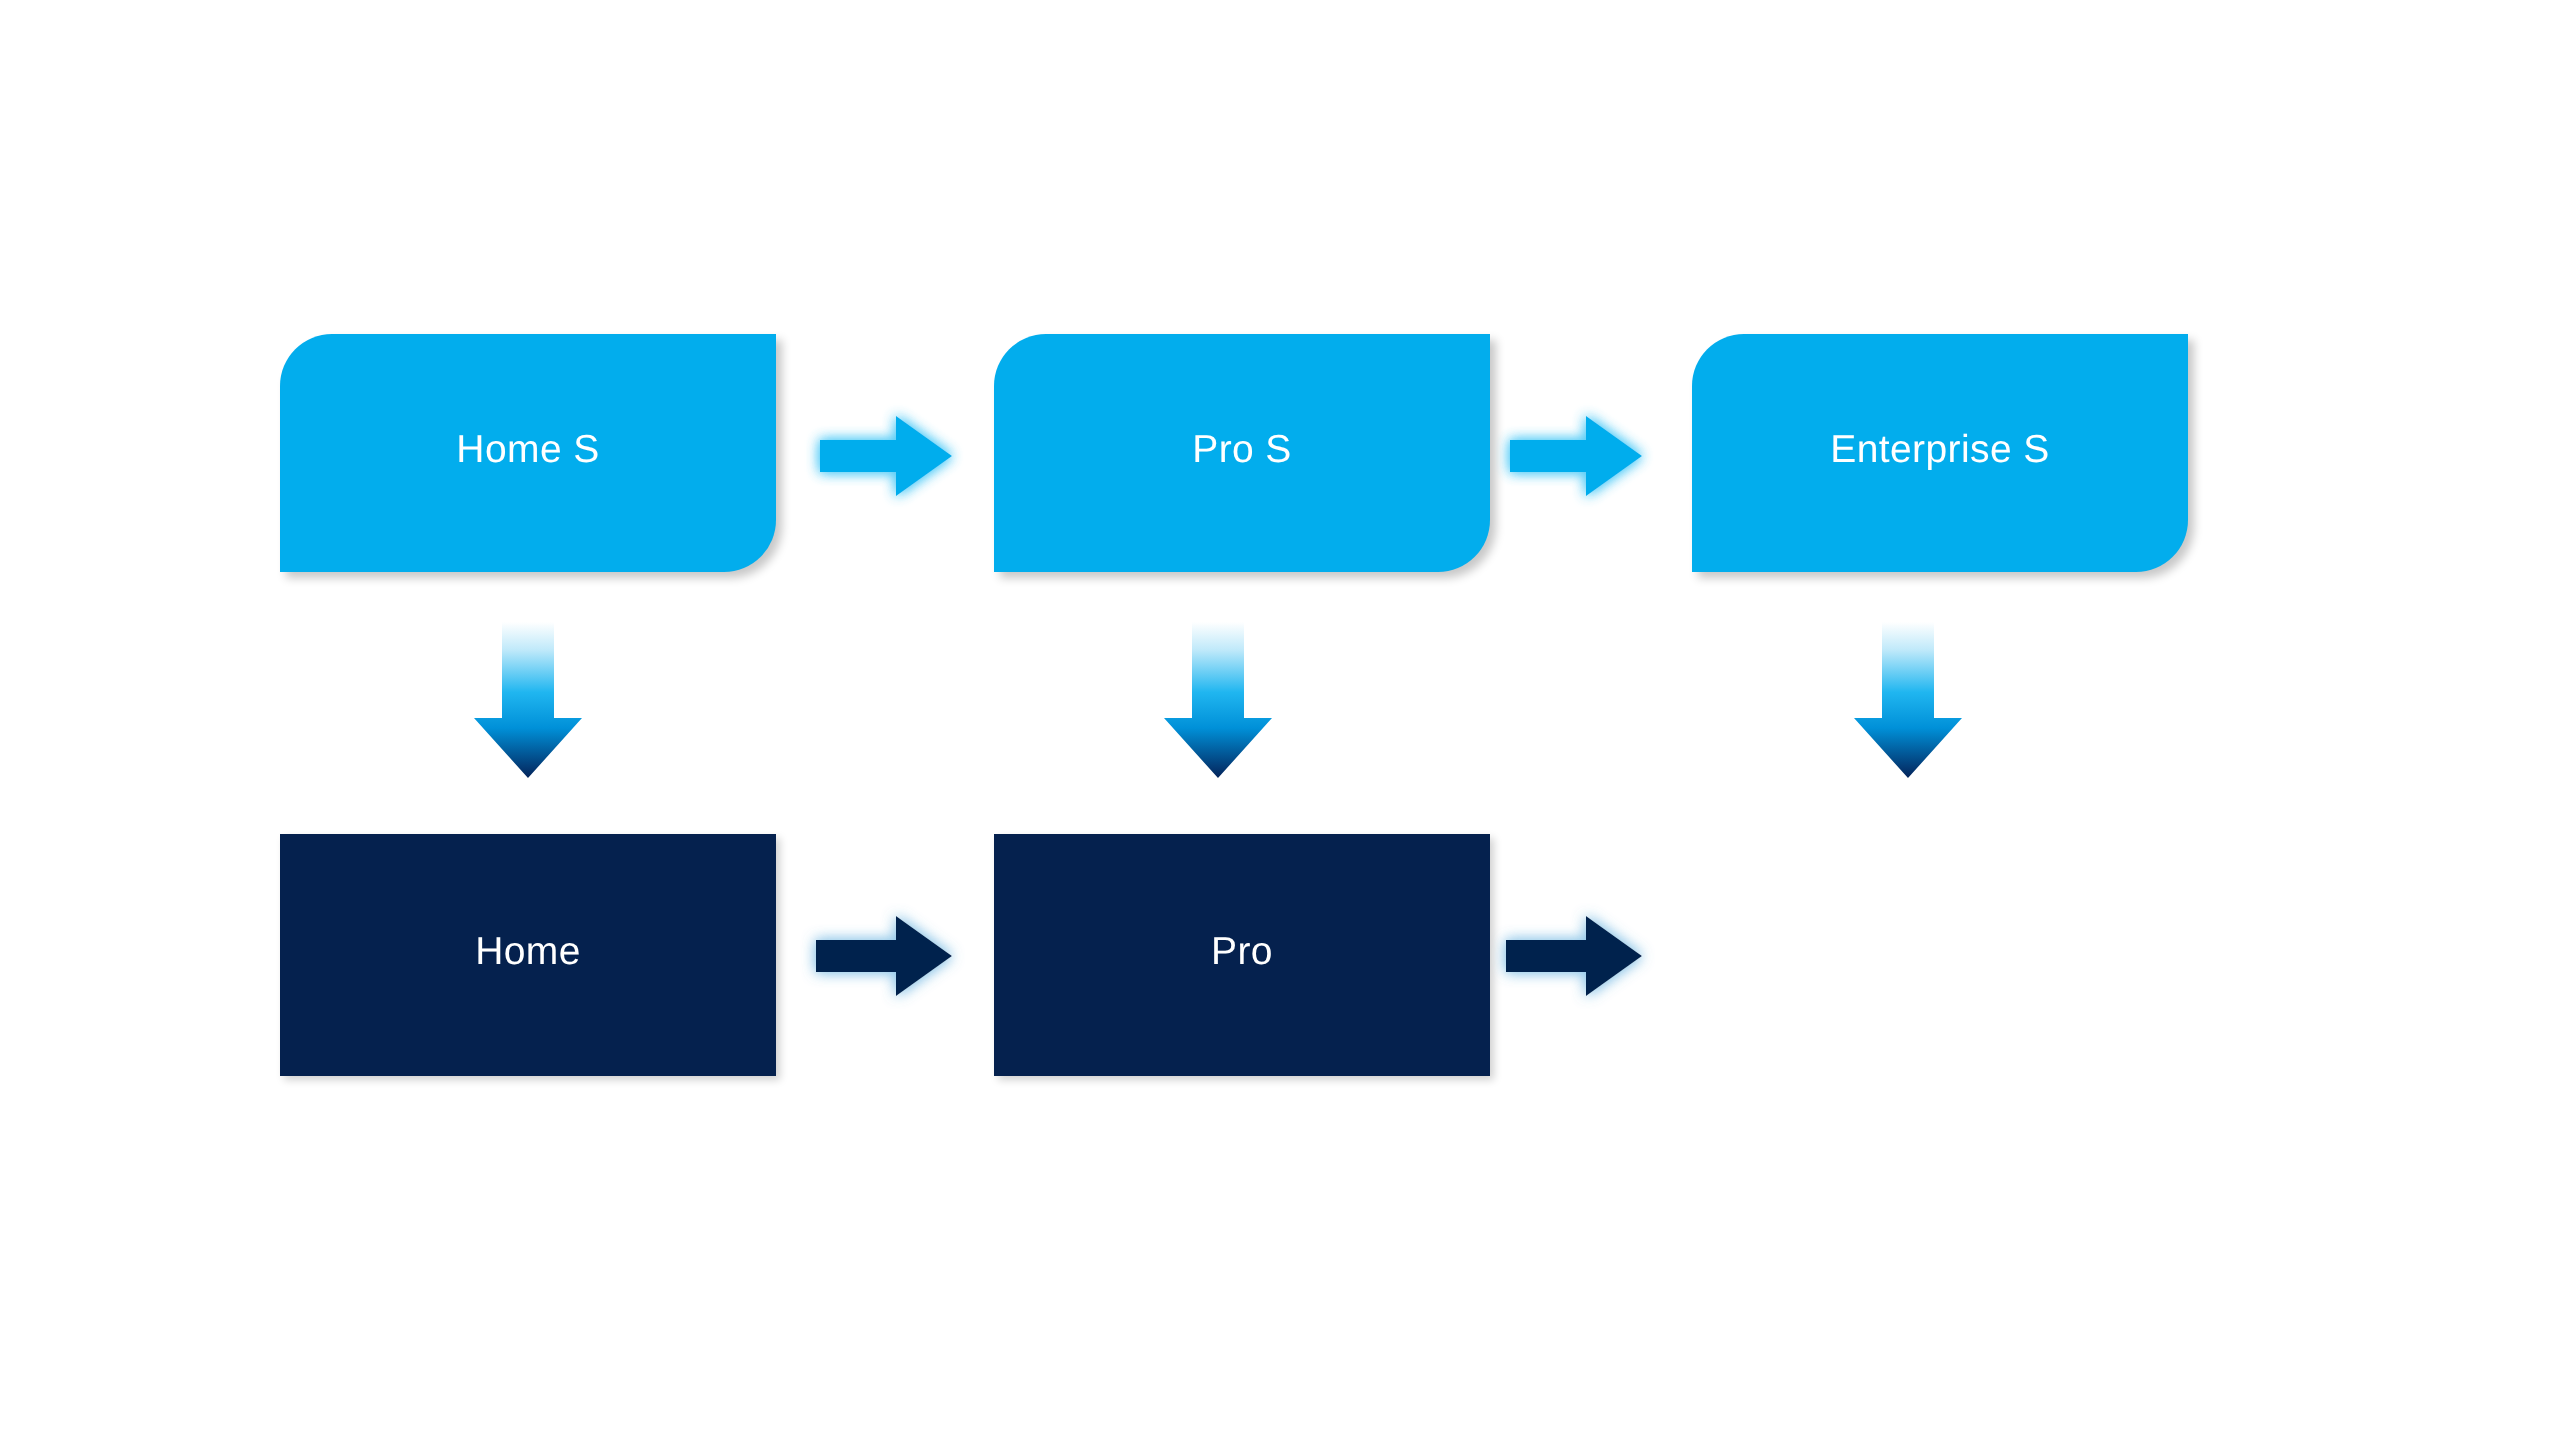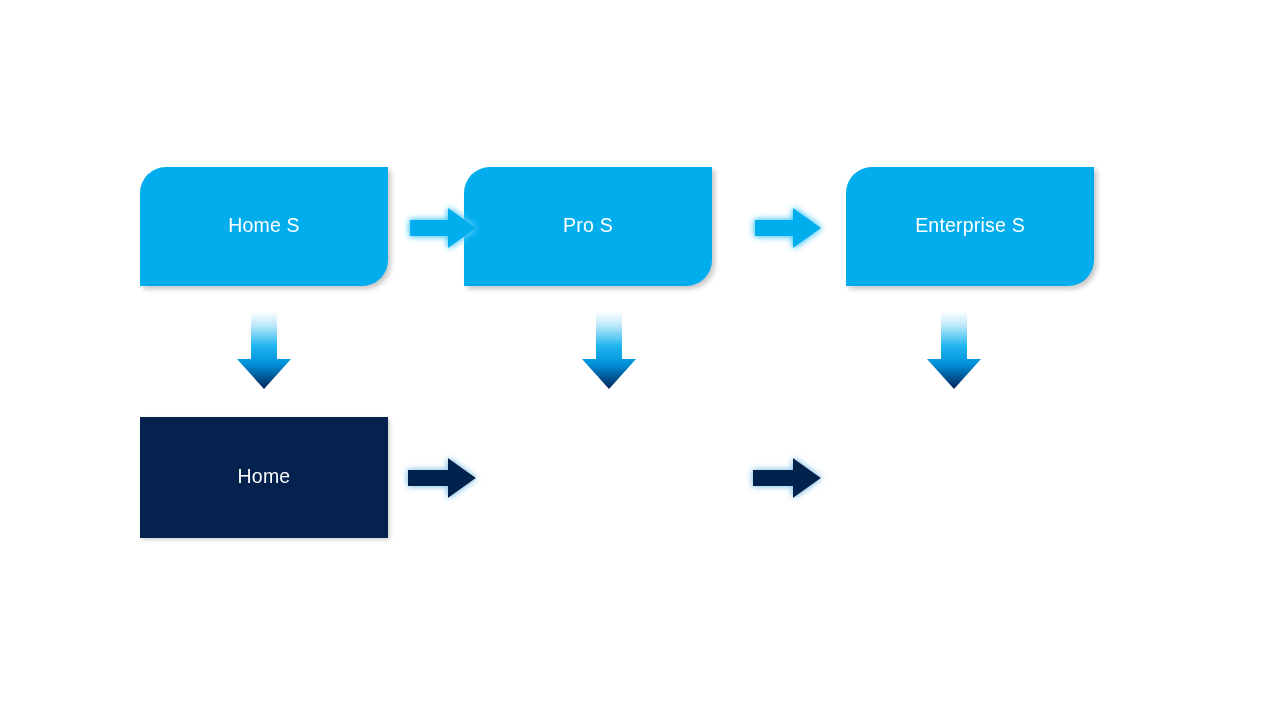--- a/index.html
+++ b/index.html
@@ -65,21 +65,21 @@
     pointer-events: none;
   }
   .arrow svg { display: block; overflow: visible; }
 
   .arrow-h-top   { width: 74px;  height: 46px; }
   .arrow-h-bottom{ width: 78px;  height: 48px; }
   .arrow-v       { width: 66px;  height: 86px; }
 
   
   .col1 { left: 140px; }
-  .col2 { left: 464px; }
+  .col2 { left: 497px; }
   .col3 { left: 830px; margin-left: 16px; }
 
   .row-top    { top: 167px; }
   .row-bottom { top: 417px; }
 </style>
 </head>
 <body>
 
 <div id="canvas">
 
@@ -160,20 +160,23 @@
   <div class="arrow arrow-v" style="left:921px; top:307px;">
     <svg viewBox="0 0 66 86" width="66" height="86">
       <polygon points="20,4 46,4 46,52 60,52 33,82 6,52 20,52" fill="url(#vgrad)"></polygon>
     </svg>
   </div>
 
   <div class="node node-bottom col1 row-bottom">
     <span class="node-label">Home</span>
   </div>
 
+  <div class="node node-bottom col2 row-bottom">
+    <span class="node-label">Pro</span>
+  </div>
 
 
   <div class="arrow arrow-h-bottom" style="left:402px; top:454px;">
     <svg viewBox="0 0 78 48" width="78" height="48">
       <polygon points="6,16 46,16 46,4 74,24 46,44 46,32 6,32" fill="#05214E" filter="url(#glowDark)"></polygon>
     </svg>
   </div>
 
   <div class="arrow arrow-h-bottom" style="left:747px; top:454px;">
     <svg viewBox="0 0 78 48" width="78" height="48">

